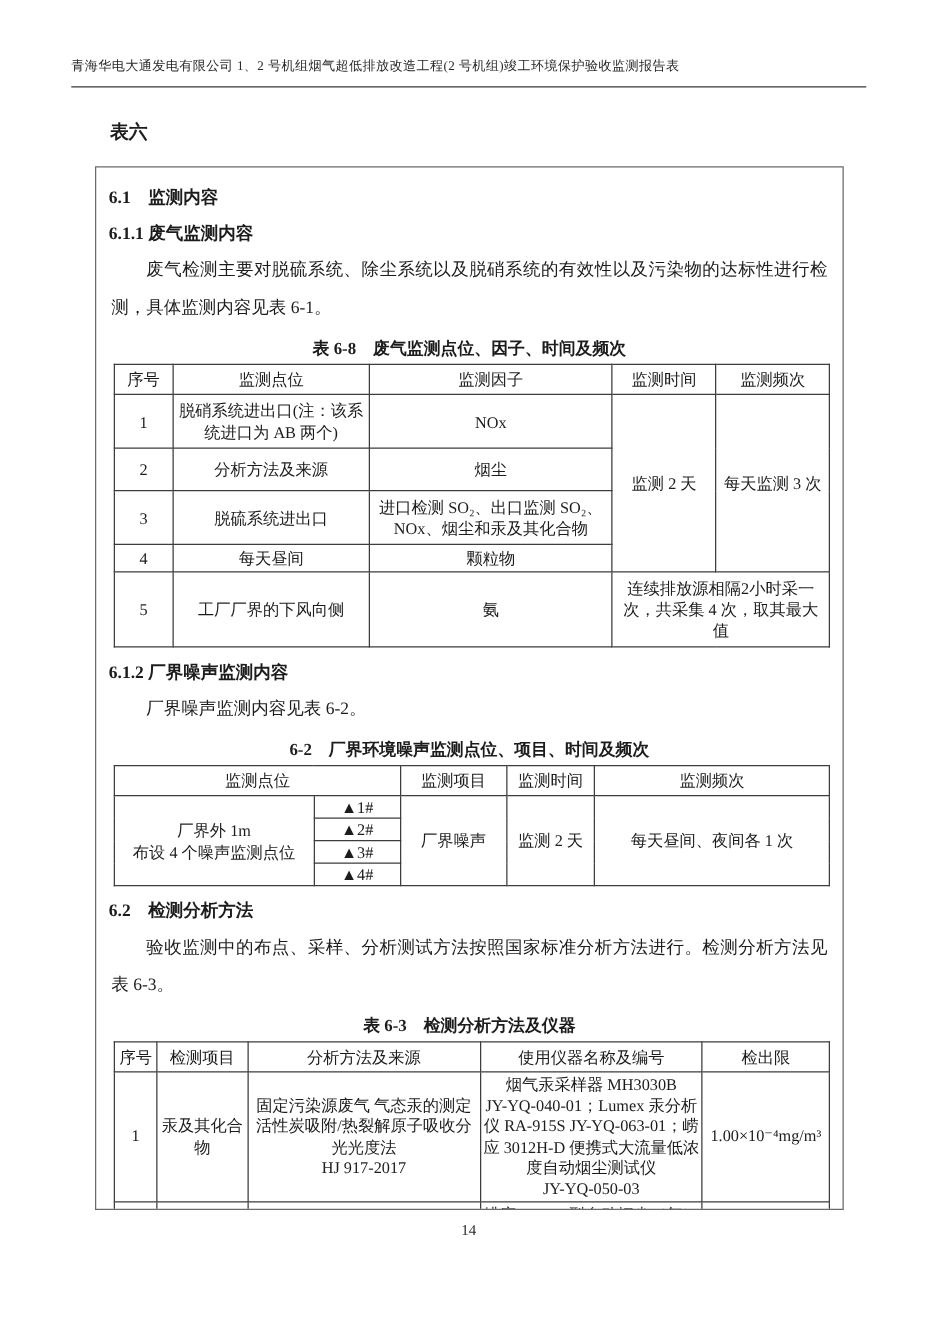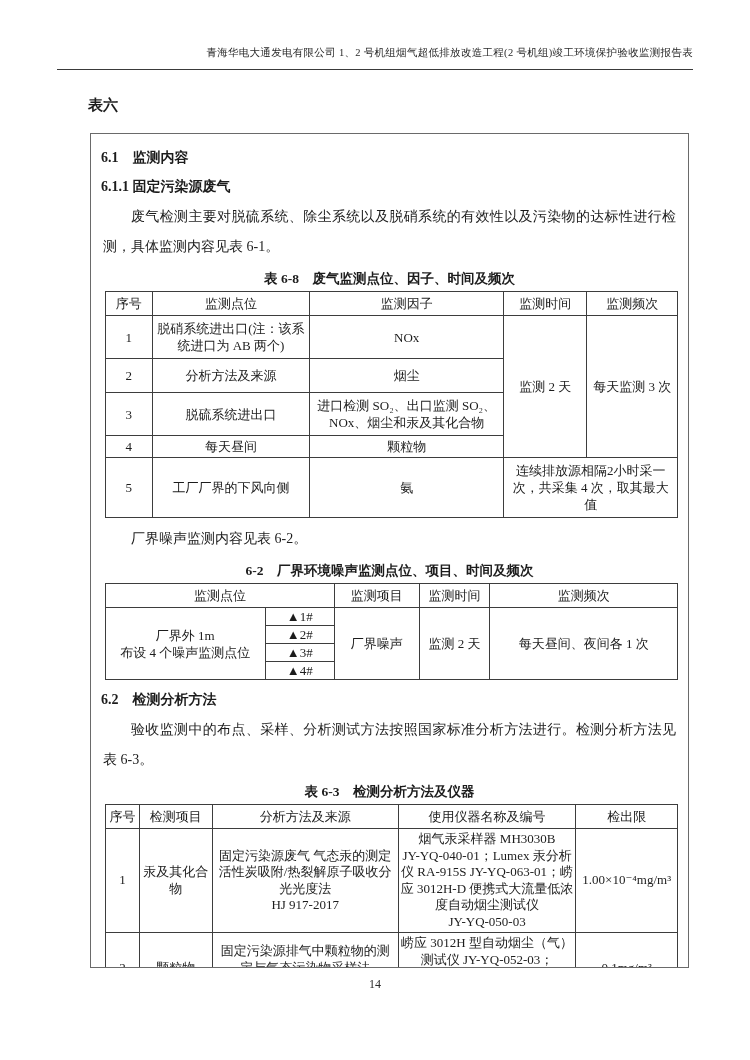--- a/index.html
+++ b/index.html
@@ -4,28 +4,28 @@
 <style>
   html,body{margin:0;padding:0;}
   body{
     width:750px;height:1060px;background:#ffffff;position:relative;
     font-family:"Liberation Serif","DejaVu Serif",serif;color:#1c1c1c;
     -webkit-font-smoothing:antialiased;
   }
   .doc-header{
     position:absolute;left:57px;right:57px;top:46px;
     border-bottom:1.5px solid #3a3a3a;padding-bottom:9px;
-    text-align:right;font-size:10.5px;color:#2a2a2a;letter-spacing:0.3px;
+    text-align:left;font-size:10.5px;color:#2a2a2a;letter-spacing:0.3px;
   }
   .page-label{
     position:absolute;left:88px;top:96px;
     font-size:15px;font-weight:bold;
   }
   .content-frame{
-    position:absolute;left:90px;top:133px;width:599px;height:835px;
+    position:absolute;left:76px;top:133px;width:599px;height:835px;
     border:1px solid #6a6a6a;box-sizing:border-box;
     padding:4px 10px 0 10px;overflow:hidden;
   }
   .sec-heading{font-size:14px;font-weight:bold;margin:11px 0 0 0;}
   .body-para{
     font-size:14px;line-height:30px;text-align:justify;
     text-indent:2em;margin:6px 2px 0 2px;
   }
   .tbl-caption{
     font-size:13.5px;font-weight:bold;text-align:center;margin:8px 0 3px 0;
@@ -57,21 +57,21 @@
 <div class="doc-header">
   <span>青海华电大通发电有限公司 1、2 号机组烟气超低排放改造工程(2 号机组)竣工环境保护验收监测报告表</span>
 </div>
 
 <div class="page-label">表六</div>
 
 <div class="content-frame">
 
   <div class="sec-heading">6.1　监测内容</div>
 
-  <div class="sec-heading">6.1.1 固定污染源废气</div>
+  <div class="sec-heading">6.1.1 废气监测内容</div>
 
   <div class="body-para">废气检测主要对脱硫系统、除尘系统以及脱硝系统的有效性以及污染物的达标性进行检测，具体监测内容见表 6-1。</div>
 
   <div class="tbl-caption">表 6-8　废气监测点位、因子、时间及频次</div>
 
   <table class="t61">
     <colgroup>
         <col style="width:48px">
         <col style="width:163px">
         <col style="width:201px">
@@ -110,20 +110,21 @@
     </tr>
     <tr>
       <td>5</td>
       <td>工厂厂界的下风向侧</td>
       <td>氨</td>
       <td colspan="2">连续排放源相隔2小时采一次，共采集 4 次，取其最大值</td>
     </tr>
   </tbody>
     </table>
 
+  <div class="sec-heading">6.1.2 厂界噪声监测内容</div>
 
   <div class="body-para">厂界噪声监测内容见表 6-2。</div>
 
   <div class="tbl-caption">6-2　厂界环境噪声监测点位、项目、时间及频次</div>
 
   <table class="t62">
     <colgroup>
         <col style="width:166px">
         <col style="width:71px">
         <col style="width:88px">

